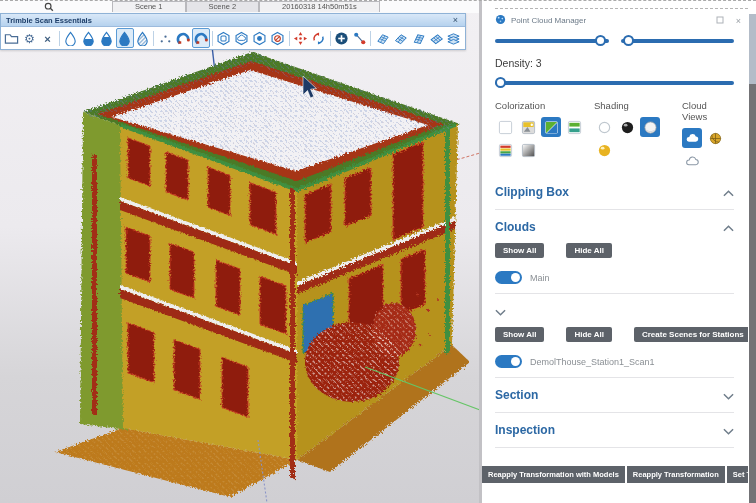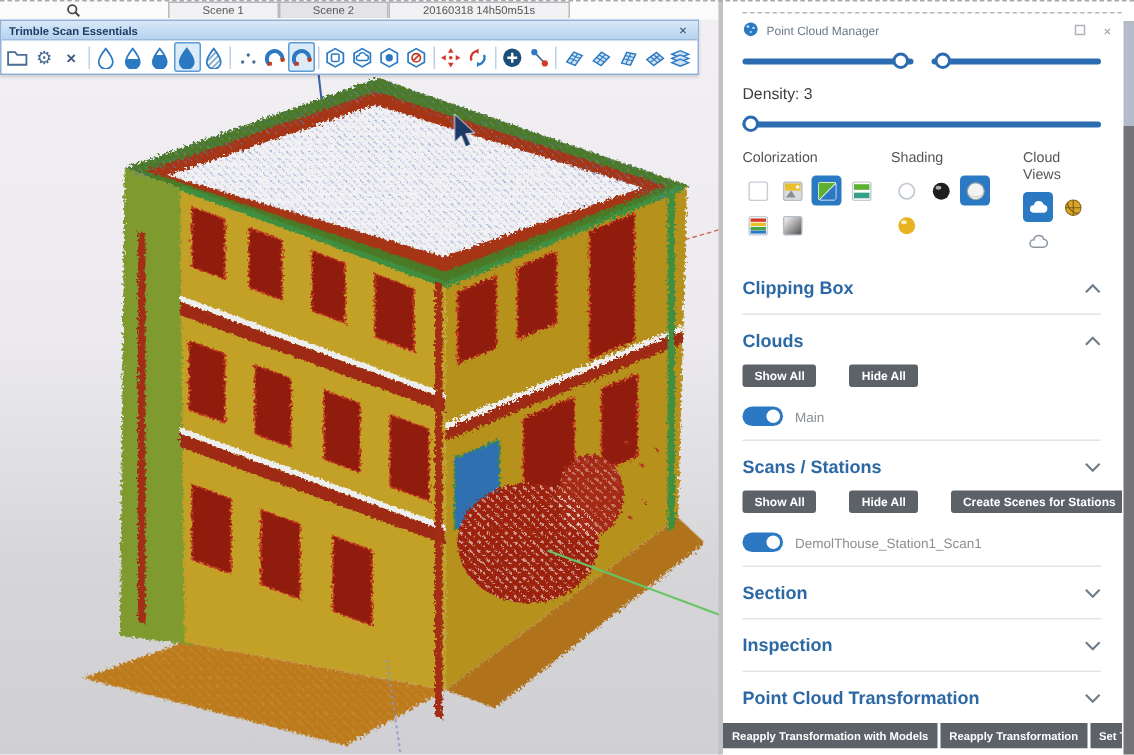--- a/index.html
+++ b/index.html
@@ -552,21 +552,20 @@
         </div>
         <div class="tog-row">
           <span class="toggle on">
             <span class="knob"></span>
           </span>
           <span class="tog-label">Main</span>
         </div>
       </div>
       <div class="section">
         <div class="sec-head">
-          <span class="sec-label">Scans / Stations</span>
           <span><svg width="11" height="7" viewBox="0 0 12 7">
               <polyline points="1,1 6,6 11,1" fill="none" stroke="#6f7d8a" stroke-width="1.6"></polyline>
             </svg></span>
         </div>
         <div class="btn-row">
           <span class="dbtn">Show All</span>
           <span class="dbtn">Hide All</span>
           <span class="dbtn right">Create Scenes for Stations</span>
         </div>
         <div class="tog-row">
@@ -586,26 +585,20 @@
       </div>
       <div class="section">
         <div class="sec-head">
           <span class="sec-label">Inspection</span>
           <span><svg width="11" height="7" viewBox="0 0 12 7">
               <polyline points="1,1 6,6 11,1" fill="none" stroke="#6f7d8a" stroke-width="1.6"></polyline>
             </svg></span>
         </div>
       </div>
       <div class="section">
-        <div class="sec-head">
-          <span class="sec-label">Point Cloud Transformation</span>
-          <span><svg width="11" height="7" viewBox="0 0 12 7">
-              <polyline points="1,1 6,6 11,1" fill="none" stroke="#6f7d8a" stroke-width="1.6"></polyline>
-            </svg></span>
-        </div>
         <div class="bar-row">
           <span class="dbtn">Reapply Transformation with Models</span>
           <span class="dbtn">Reapply Transformation</span>
           <span class="dbtn">Set Transformation</span>
         </div>
       </div>
     </div>
 </div>
 
 <div class="sb">

